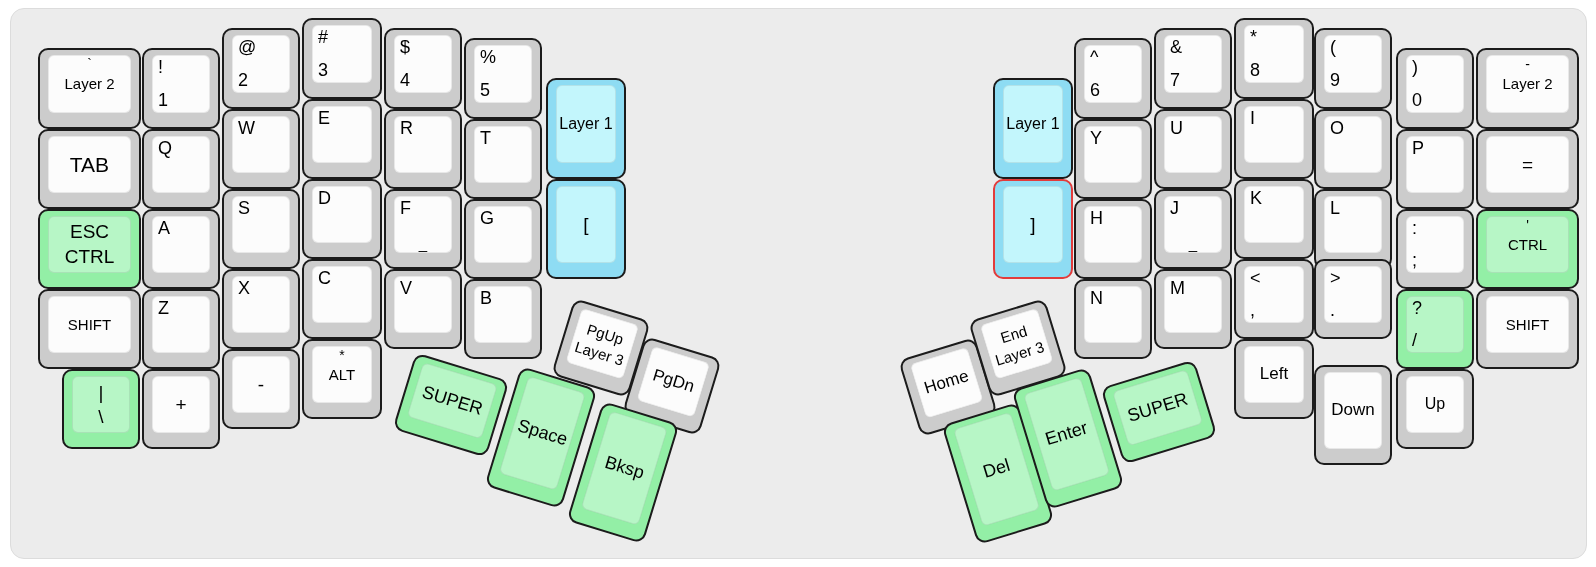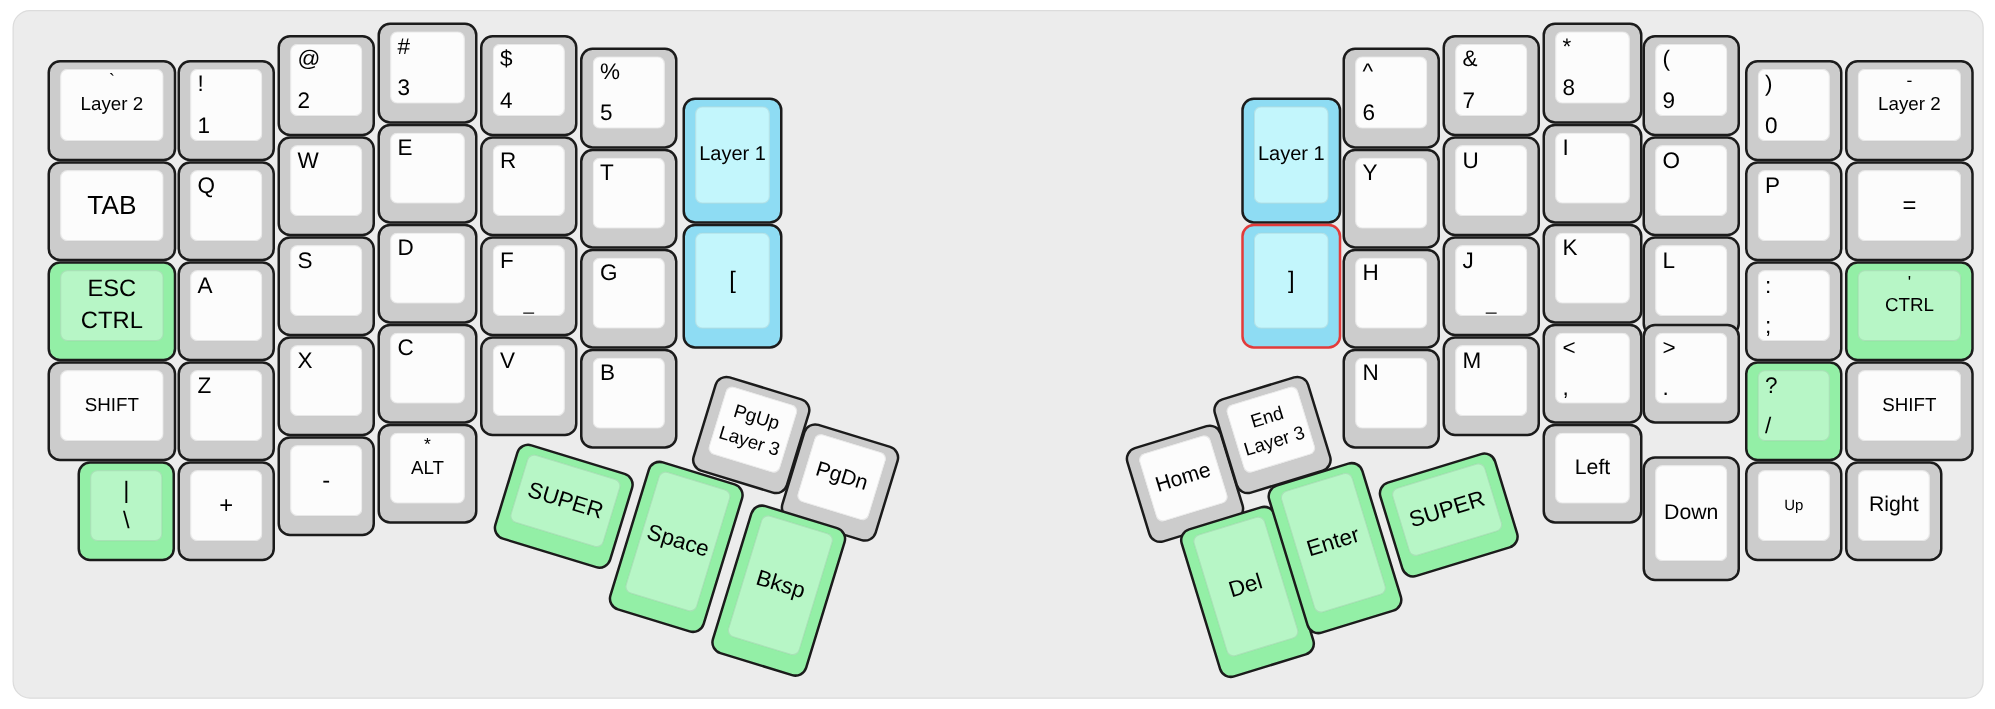--- a/index.html
+++ b/index.html
@@ -316,21 +316,21 @@
         </div>
       </div>
       <div class="key green" style="left: 1385px; top: 280px; width: 78px; height: 80px;">
         <div class="cap">
           <div class="leg leg-tl">?</div>
           <div class="leg leg-bl">/</div>
         </div>
       </div>
       <div class="key white" style="left: 1385px; top: 360px; width: 78px; height: 80px;">
         <div class="cap">
-          <div class="leg leg-c" style="font-size: 12px;">Up</div>
+          <div class="leg leg-c" style="font-size: 16px;">Up</div>
         </div>
       </div>
       <div class="key white" style="left: 1465px; top: 39px; width: 103px; height: 81px;">
         <div class="cap">
           <div class="leg leg-tc">-</div>
           <div class="leg leg-c" style="font-size: 15px;">Layer 2</div>
         </div>
       </div>
       <div class="key white" style="left: 1465px; top: 120px; width: 103px; height: 80px;">
         <div class="cap">
@@ -339,25 +339,20 @@
       </div>
       <div class="key green" style="left: 1465px; top: 200px; width: 103px; height: 80px;">
         <div class="cap">
           <div class="leg leg-tc">'</div>
           <div class="leg leg-c" style="font-size: 15px;">CTRL</div>
         </div>
       </div>
       <div class="key white" style="left: 1465px; top: 280px; width: 103px; height: 80px;">
         <div class="cap">
           <div class="leg leg-c" style="font-size: 15px;">SHIFT</div>
-        </div>
-      </div>
-      <div class="key white" style="left: 1465px; top: 360px; width: 78px; height: 80px;">
-        <div class="cap">
-          <div class="leg leg-c" style="font-size: 17px;">Right</div>
         </div>
       </div>
       <div class="key white" style="left: 550px; top: 299px; width: 80px; height: 80px; transform: rotate(17deg);">
         <div class="cap">
           <div class="leg leg-c" style="font-size: 15px;">PgUp
 Layer 3</div>
         </div>
       </div>
       <div class="key white" style="left: 621px; top: 337px; width: 80px; height: 80px; transform: rotate(17deg);">
         <div class="cap">

